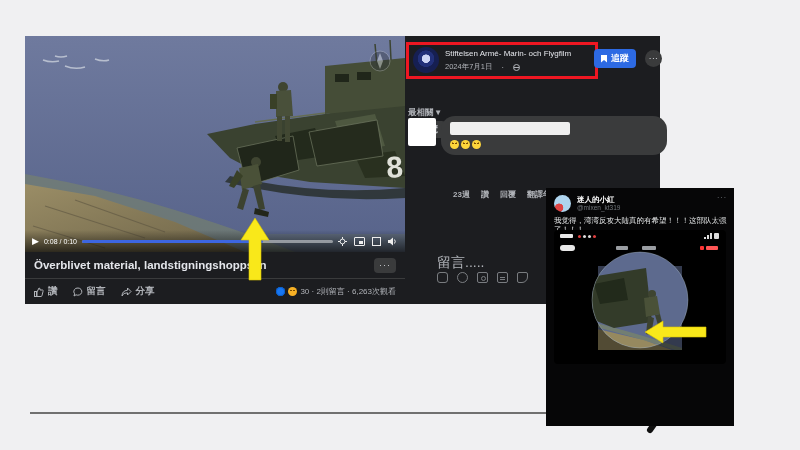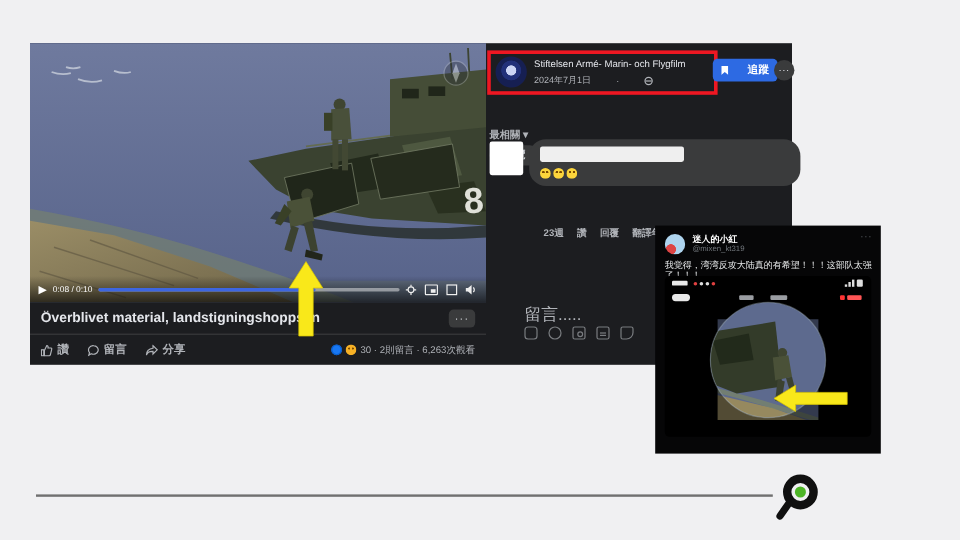--- a/index.html
+++ b/index.html
@@ -33,25 +33,25 @@
   .badge{width:9px;height:9px;border-radius:50%;display:inline-block;}
   .badge.like{background:#1877f2;box-shadow:inset 0 0 0 1px #0a5ecb;}
   .badge.haha{background:radial-gradient(circle at 32% 38%, #7a4b00 0 .8px, transparent 1px),
               radial-gradient(circle at 68% 38%, #7a4b00 0 .8px, transparent 1px),#f7b125;}
 
   
   .redbox{position:absolute;left:381px;top:6px;width:192px;height:37px;border:3px solid #ee1722;box-sizing:border-box;}
   .pavatar{position:absolute;left:388px;top:11px;width:26px;height:26px;border-radius:50%;
     background:radial-gradient(circle at 50% 45%, #cdd5f5 0 4px, #223079 4.5px 8px, #161f52 8.5px);}
   .pname{position:absolute;left:420px;top:13px;font-size:8px;font-weight:normal;color:#e4e6eb;white-space:nowrap;}
-  .pdate{position:absolute;left:420px;top:26px;font-size:7.5px;color:#b0b3b8;display:flex;align-items:center;gap:21px;}
+  .pdate{position:absolute;left:420px;top:26px;font-size:7.5px;color:#b0b3b8;display:flex;align-items:center;gap:9px;}
   .globe{width:7px;height:7px;border:1px solid #b0b3b8;border-radius:50%;box-sizing:border-box;position:relative;}
   .globe::after{content:"";position:absolute;left:0;top:2px;width:5px;height:1px;background:#b0b3b8;}
   .followbtn{position:absolute;left:569px;top:13px;height:19px;padding:0 7px;background:#2d6ae3;border-radius:4px;
-    display:flex;align-items:center;gap:16px;color:#fff;font-size:9px;font-weight:bold;}
+    display:flex;align-items:center;gap:4px;color:#fff;font-size:9px;font-weight:bold;}
   .bookmark{width:6px;height:8px;background:#fff;clip-path:polygon(0 0,100% 0,100% 100%,50% 70%,0 100%);}
   .hmore{position:absolute;left:620px;top:14px;width:17px;height:17px;border-radius:50%;background:#3a3b3c;
     color:#e4e6eb;font-size:8px;display:flex;align-items:center;justify-content:center;letter-spacing:.5px;}
   .pill{position:absolute;top:46px;height:17px;border-radius:9px;display:flex;align-items:center;
     justify-content:center;font-size:9px;font-weight:bold;margin-top:39px;}
   .pill.ov{left:383px;width:42px;background:#3a3b3c;color:#d5d8dd;}
   .pill.cm{left:430px;width:42px;background:#31436b;color:#89b4f8;}
   .sort{position:absolute;left:383px;top:71px;font-size:8.5px;font-weight:bold;color:#b0b3b8;}
   .cavatar{position:absolute;left:383px;top:82px;width:28px;height:28px;background:#ffffff;border-radius:2px;}
   .bubble{position:absolute;left:416px;top:80px;width:226px;background:#3a3b3c;border-radius:14px;
@@ -71,21 +71,21 @@
   .ci.cam{border-radius:2px;position:relative;}
   .ci.cam::after{content:"";position:absolute;left:3px;top:3px;width:3px;height:3px;border:1px solid #8a8d91;border-radius:50%;}
   .ci.gif{border-radius:2px;position:relative;}
   .ci.gif::after{content:"";position:absolute;left:2px;top:4px;width:5px;height:1px;background:#8a8d91;box-shadow:0 2px 0 #8a8d91;}
   .ci.sticker{border-radius:2px 2px 6px 2px;}
 
   
   .arrow-main{position:absolute;left:235px;top:214px;z-index:3;}
 
   
-  .tweet{position:absolute;left:546px;top:188px;width:188px;height:190px;background:#060607;z-index:5;}
+  .tweet{position:absolute;left:546px;top:188px;width:188px;height:238px;background:#060607;z-index:5;}
   .tavatar{position:absolute;left:8px;top:7px;width:17px;height:17px;border-radius:50%;
     background:radial-gradient(circle at 30% 75%, #d44 0 4px, transparent 4.5px),#aed4ee;}
   .tname{position:absolute;left:31px;top:7px;font-size:7.5px;font-weight:bold;color:#ffffff;white-space:nowrap;}
   .thandle{position:absolute;left:31px;top:16px;font-size:6.5px;color:#71767b;white-space:nowrap;}
   .tmore{position:absolute;right:7px;top:6px;font-size:7px;color:#71767b;letter-spacing:1px;}
   .ttext{position:absolute;left:8px;top:28px;width:174px;font-size:7.5px;color:#e7e9ea;line-height:1.25;}
   .tvideo{position:absolute;left:8px;top:42px;width:172px;height:134px;background:#000;border-radius:4px;overflow:hidden;}
   .trow1{position:absolute;left:0;top:3px;width:172px;height:6px;}
   .trow1 .tbar{position:absolute;left:6px;top:1px;width:13px;height:4px;background:#e8e8e8;border-radius:1px;}
   .dot{position:absolute;top:2px;width:3px;height:3px;border-radius:50%;}

